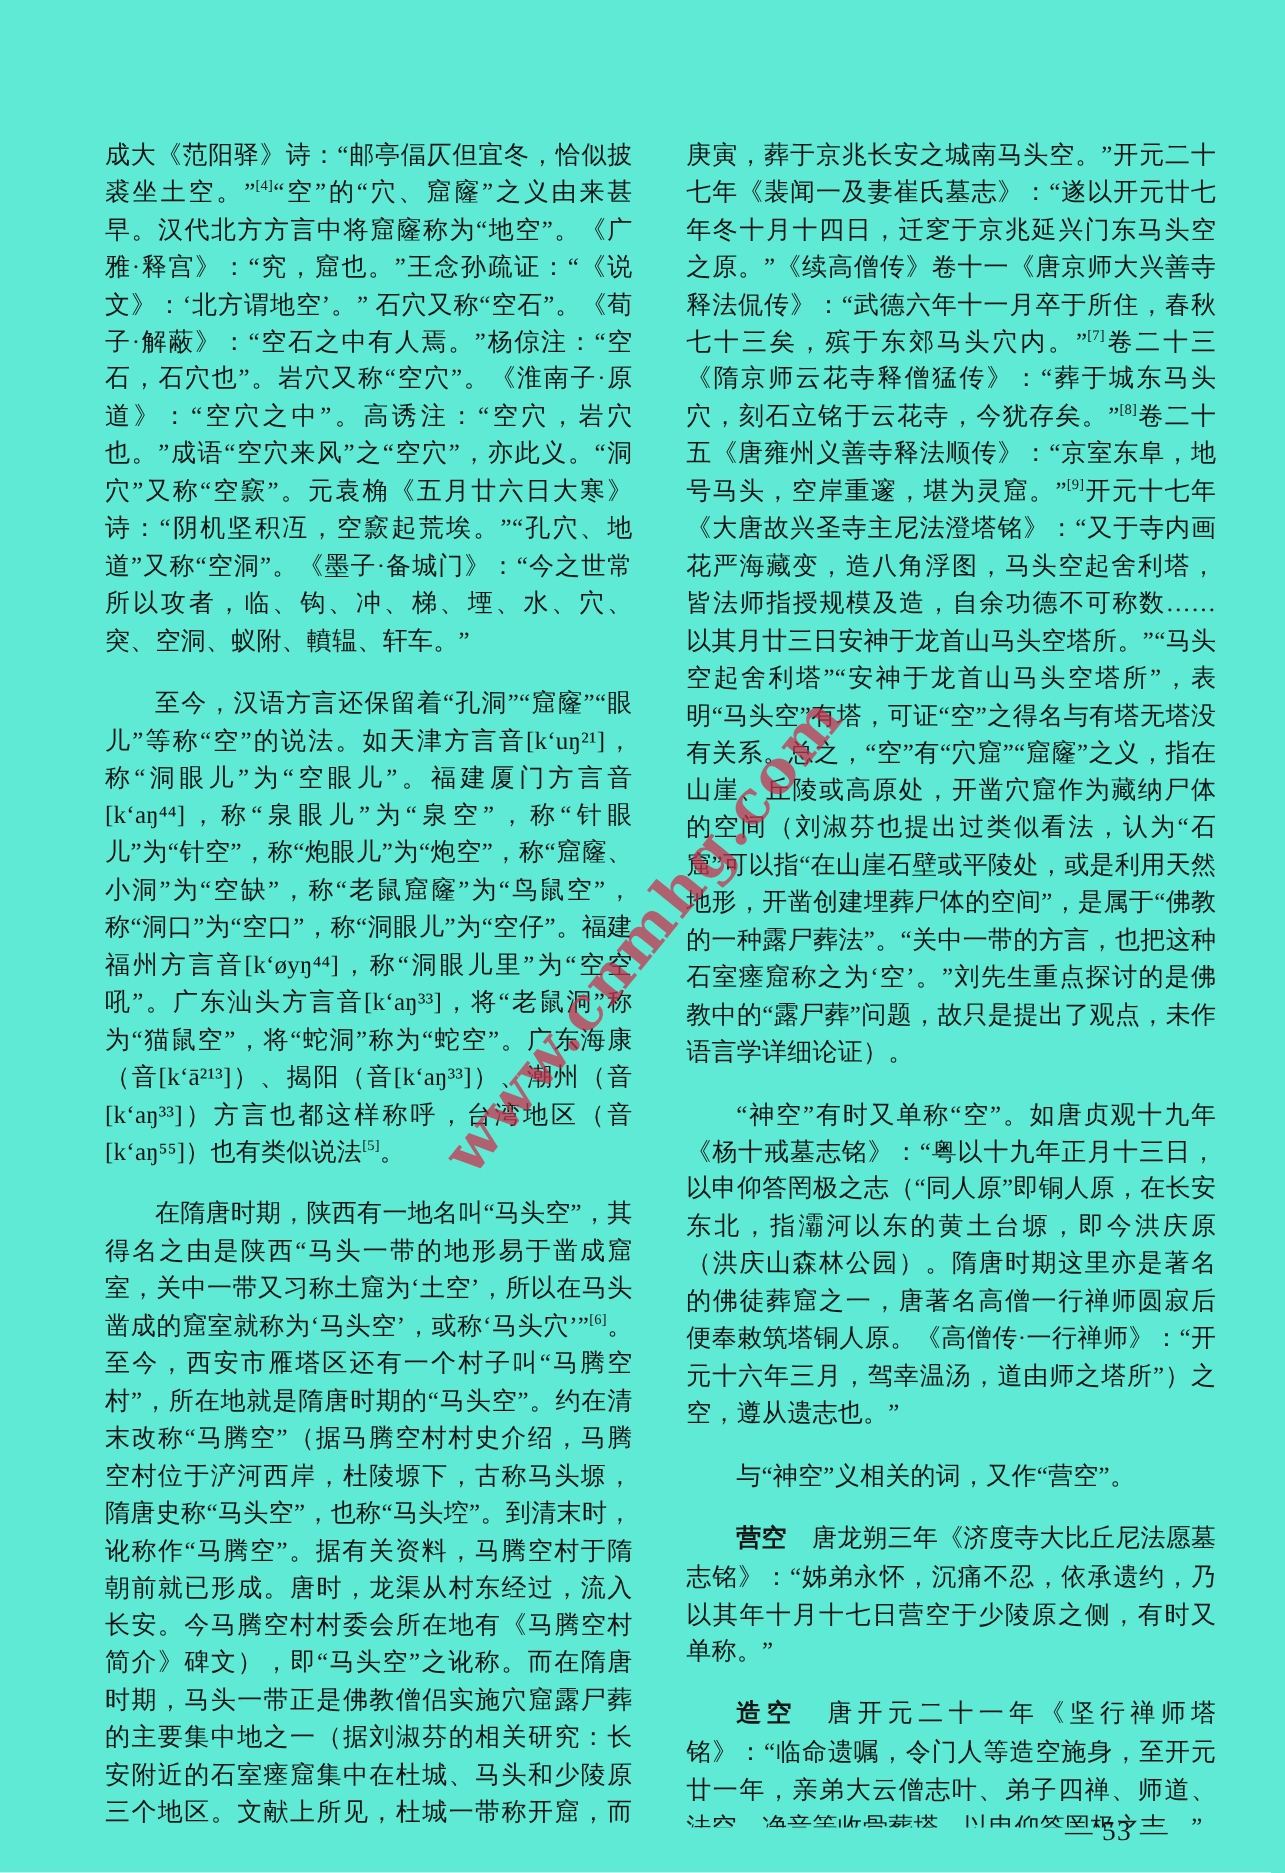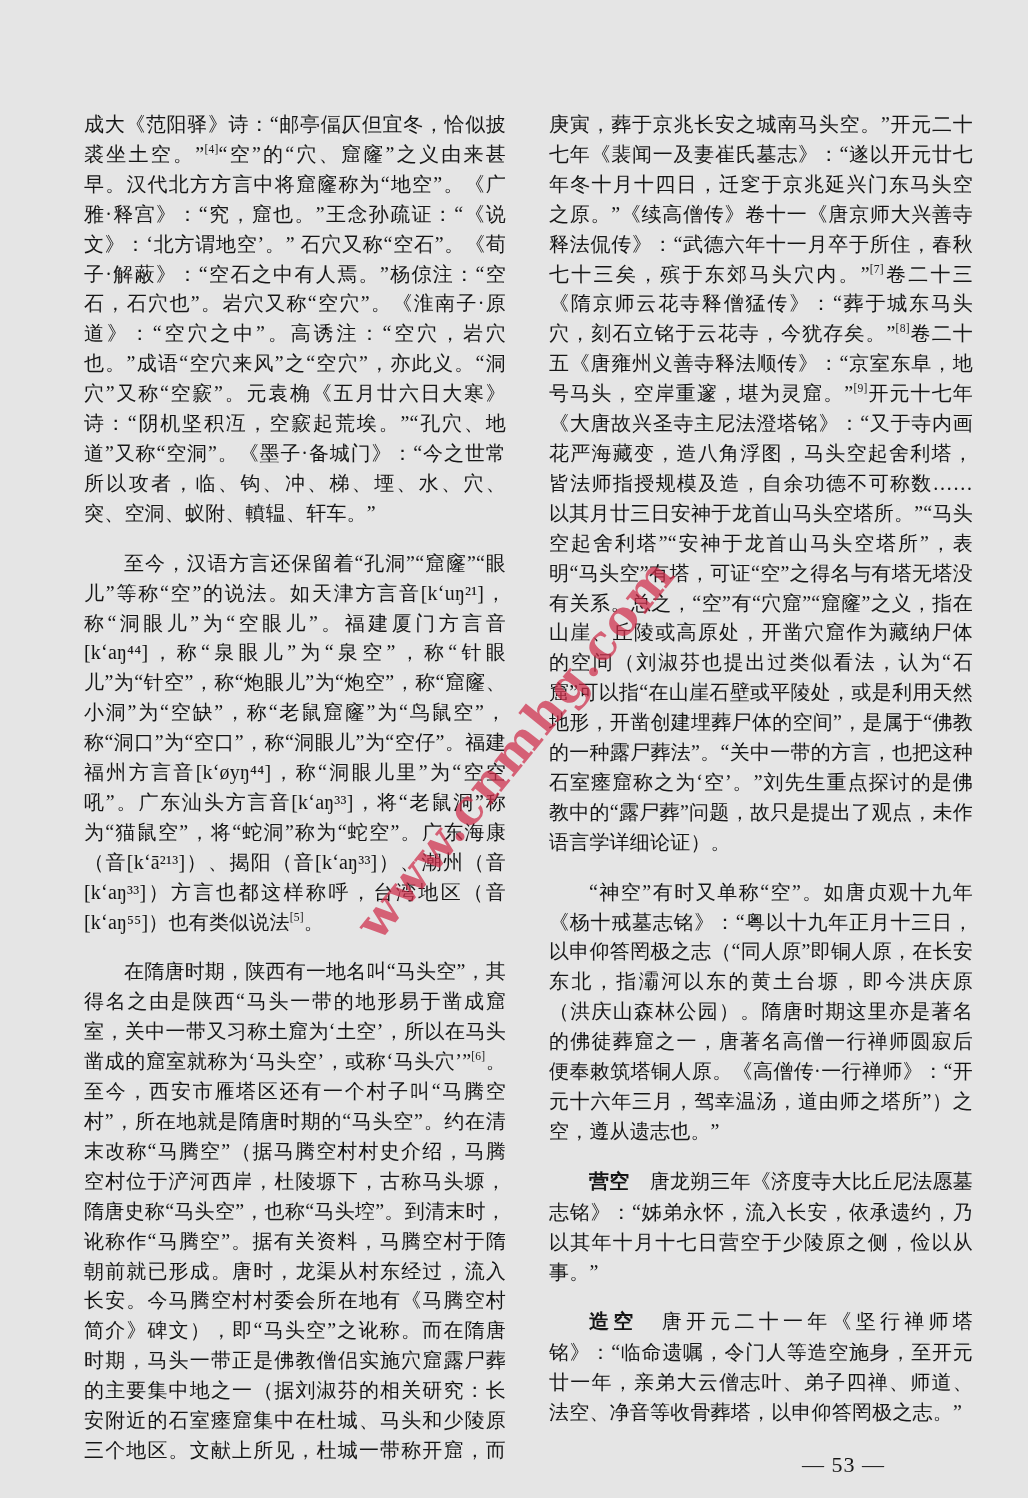--- a/index.html
+++ b/index.html
@@ -1,20 +1,20 @@
 <!DOCTYPE html>
 <html><head>
 <meta charset="utf-8">
 <style>
   html, body { margin: 0; padding: 0; background: #ffffff; }
   .page {
     position: relative;
     width: 1028px;
     height: 1498px;
-    background: #e5e5e5;
+    background: #5eead4;
     overflow: hidden;
     font-family: "Liberation Serif", "DejaVu Serif", serif;
     color: #161616;
   }
   .column {
     position: absolute;
     top: 110px;
     height: 1352px;
     overflow: hidden;
     font-size: 20px;
@@ -38,42 +38,43 @@
     font-weight: bold;
     font-size: 48px;
     letter-spacing: 2px;
     white-space: nowrap;
     color: rgba(206, 44, 74, 0.72);
     pointer-events: none;
     z-index: 5;
   }
   .page-number {
     position: absolute;
-    left: 802px;
+    left: 852px;
     top: 1452px;
     font-size: 22px;
     letter-spacing: 1px;
     color: #161616;
   }
 </style>
 </head>
 <body>
 
 <div class="page">
 
   <div class="column left">
     <p class="para">成大《范阳驿》诗：“邮亭偪仄但宜冬，恰似披裘坐土空。”<sup>[4]</sup>“空”的“穴、窟窿”之义由来甚早。汉代北方方言中将窟窿称为“地空”。《广雅·释宫》：“究，窟也。”王念孙疏证：“《说文》：‘北方谓地空’。” 石穴又称“空石”。《荀子·解蔽》：“空石之中有人焉。”杨倞注：“空石，石穴也”。岩穴又称“空穴”。《淮南子·原道》：“空穴之中”。高诱注：“空穴，岩穴也。”成语“空穴来风”之“空穴”，亦此义。“洞穴”又称“空窾”。元袁桷《五月廿六日大寒》诗：“阴机坚积冱，空窾起荒埃。”“孔穴、地道”又称“空洞”。《墨子·备城门》：“今之世常所以攻者，临、钩、冲、梯、堙、水、穴、突、空洞、蚁附、轒辒、轩车。”</p>
     <p class="para indent">至今，汉语方言还保留着“孔洞”“窟窿”“眼儿”等称“空”的说法。如天津方言音[k‘uŋ²¹]，称“洞眼儿”为“空眼儿”。福建厦门方言音[k‘aŋ⁴⁴]，称“泉眼儿”为“泉空”，称“针眼儿”为“针空”，称“炮眼儿”为“炮空”，称“窟窿、小洞”为“空缺”，称“老鼠窟窿”为“鸟鼠空”，称“洞口”为“空口”，称“洞眼儿”为“空仔”。福建福州方言音[k‘øyŋ⁴⁴]，称“洞眼儿里”为“空空吼”。广东汕头方言音[k‘aŋ³³]，将“老鼠洞”称为“猫鼠空”，将“蛇洞”称为“蛇空”。广东海康（音[k‘ā²¹³]）、揭阳（音[k‘aŋ³³]）、潮州（音[k‘aŋ³³]）方言也都这样称呼，台湾地区（音[k‘aŋ⁵⁵]）也有类似说法<sup>[5]</sup>。</p>
     <p class="para indent">在隋唐时期，陕西有一地名叫“马头空”，其得名之由是陕西“马头一带的地形易于凿成窟室，关中一带又习称土窟为‘土空’，所以在马头凿成的窟室就称为‘马头空’，或称‘马头穴’”<sup>[6]</sup>。至今，西安市雁塔区还有一个村子叫“马腾空村”，所在地就是隋唐时期的“马头空”。约在清末改称“马腾空”（据马腾空村村史介绍，马腾空村位于浐河西岸，杜陵塬下，古称马头塬，隋唐史称“马头空”，也称“马头埪”。到清末时，讹称作“马腾空”。据有关资料，马腾空村于隋朝前就已形成。唐时，龙渠从村东经过，流入长安。今马腾空村村委会所在地有《马腾空村简介》碑文），即“马头空”之讹称。而在隋唐时期，马头一带正是佛教僧侣实施穴窟露尸葬的主要集中地之一（据刘淑芬的相关研究：长安附近的石室瘗窟集中在杜城、马头和少陵原三个地区。文献上所见，杜城一带称开窟，而马头和少陵原则多以“空”或“穴”为名），马头地区遍布大大小小许多石室瘗窟（其称“石室瘗窟”并不准确，但考古学相关发掘成果均将其称为“石室瘗窟”。为了便于称引相关考古学成果，我们姑且先这样称呼。下文将对“石室瘗窟”为何命名不妥展开讨论）。唐显庆六年《唐故董夫人墓志铭》：“以其年岁次辛酉二月景寅朔廿五日</p>
   </div>
 
   <div class="column right">
     <p class="para">庚寅，葬于京兆长安之城南马头空。”开元二十七年《裴闻一及妻崔氏墓志》：“遂以开元廿七年冬十月十四日，迁窆于京兆延兴门东马头空之原。”《续高僧传》卷十一《唐京师大兴善寺释法侃传》：“武德六年十一月卒于所住，春秋七十三矣，殡于东郊马头穴内。”<sup>[7]</sup>卷二十三《隋京师云花寺释僧猛传》：“葬于城东马头穴，刻石立铭于云花寺，今犹存矣。”<sup>[8]</sup>卷二十五《唐雍州义善寺释法顺传》：“京室东阜，地号马头，空岸重邃，堪为灵窟。”<sup>[9]</sup>开元十七年《大唐故兴圣寺主尼法澄塔铭》：“又于寺内画花严海藏变，造八角浮图，马头空起舍利塔，皆法师指授规模及造，自余功德不可称数……以其月廿三日安神于龙首山马头空塔所。”“马头空起舍利塔”“安神于龙首山马头空塔所”，表明“马头空”有塔，可证“空”之得名与有塔无塔没有关系。总之，“空”有“穴窟”“窟窿”之义，指在山崖、丘陵或高原处，开凿穴窟作为藏纳尸体的空间（刘淑芬也提出过类似看法，认为“石窟”可以指“在山崖石壁或平陵处，或是利用天然地形，开凿创建埋葬尸体的空间”，是属于“佛教的一种露尸葬法”。“关中一带的方言，也把这种石室瘗窟称之为‘空’。”刘先生重点探讨的是佛教中的“露尸葬”问题，故只是提出了观点，未作语言学详细论证）。</p>
     <p class="para indent">“神空”有时又单称“空”。如唐贞观十九年《杨十戒墓志铭》：“粤以十九年正月十三日， 以申仰答罔极之志（“同人原”即铜人原，在长安东北，指灞河以东的黄土台塬，即今洪庆原（洪庆山森林公园）。隋唐时期这里亦是著名的佛徒葬窟之一，唐著名高僧一行禅师圆寂后便奉敕筑塔铜人原。《高僧传·一行禅师》：“开元十六年三月，驾幸温汤，道由师之塔所”）之空，遵从遗志也。”</p>
-    <p class="para indent"><b class="lead">营空</b><span class="body">　唐龙朔三年《济度寺大比丘尼法愿墓志铭》：“姊弟永怀，流入长安，依承遗约，乃以其年十月十七日营空于少陵原之侧，俭以从事。”</span></p>
+    <p class="para indent">与“神空”义相关的词，又作“营空”。</p>
+    <p class="para indent"><b class="lead">营空</b><span class="body">　唐龙朔三年《济度寺大比丘尼法愿墓志铭》：“姊弟永怀，沉痛不忍，依承遗约，乃以其年十月十七日营空于少陵原之侧，有时又单称。”</span></p>
     <p class="para indent"><b class="lead">造空</b><span class="body">　唐开元二十一年《坚行禅师塔铭》：“临命遗嘱，令门人等造空施身，至开元廿一年，亲弟大云僧志叶、弟子四禅、师道、法空、净音等收骨葬塔，以申仰答罔极之志。”</span></p>
 
   </div>
 
   <div class="watermark">www.cnmhg.com</div>
 
   <div class="page-number">— 53 —</div>
 
 </div>
 

